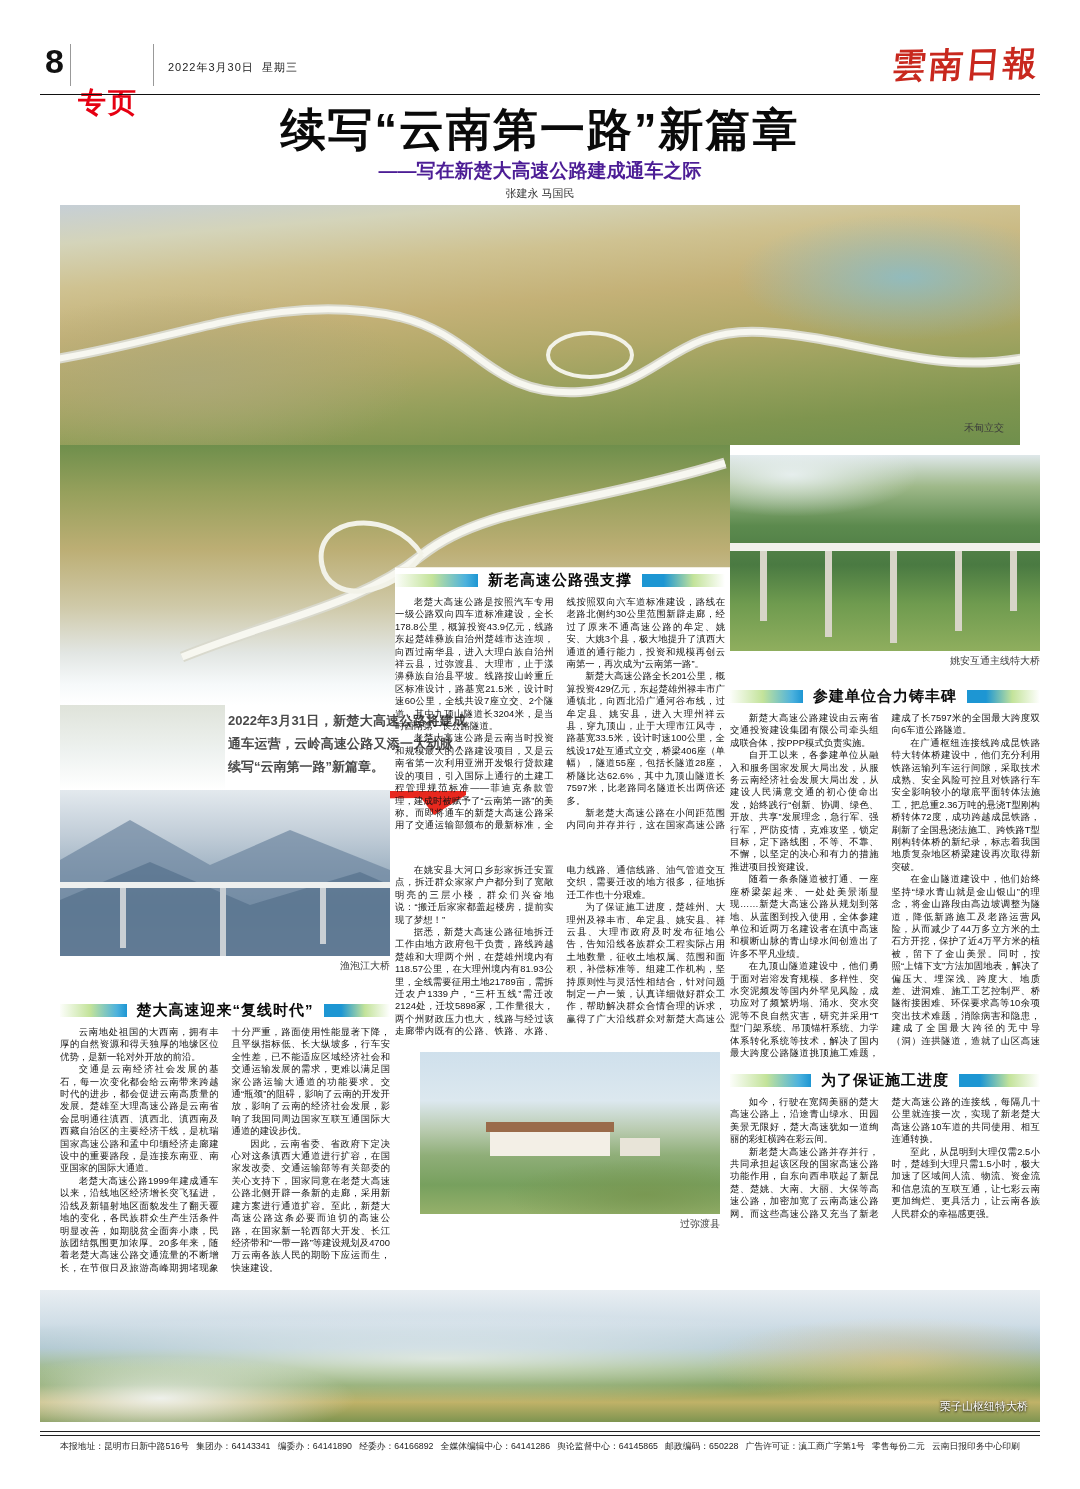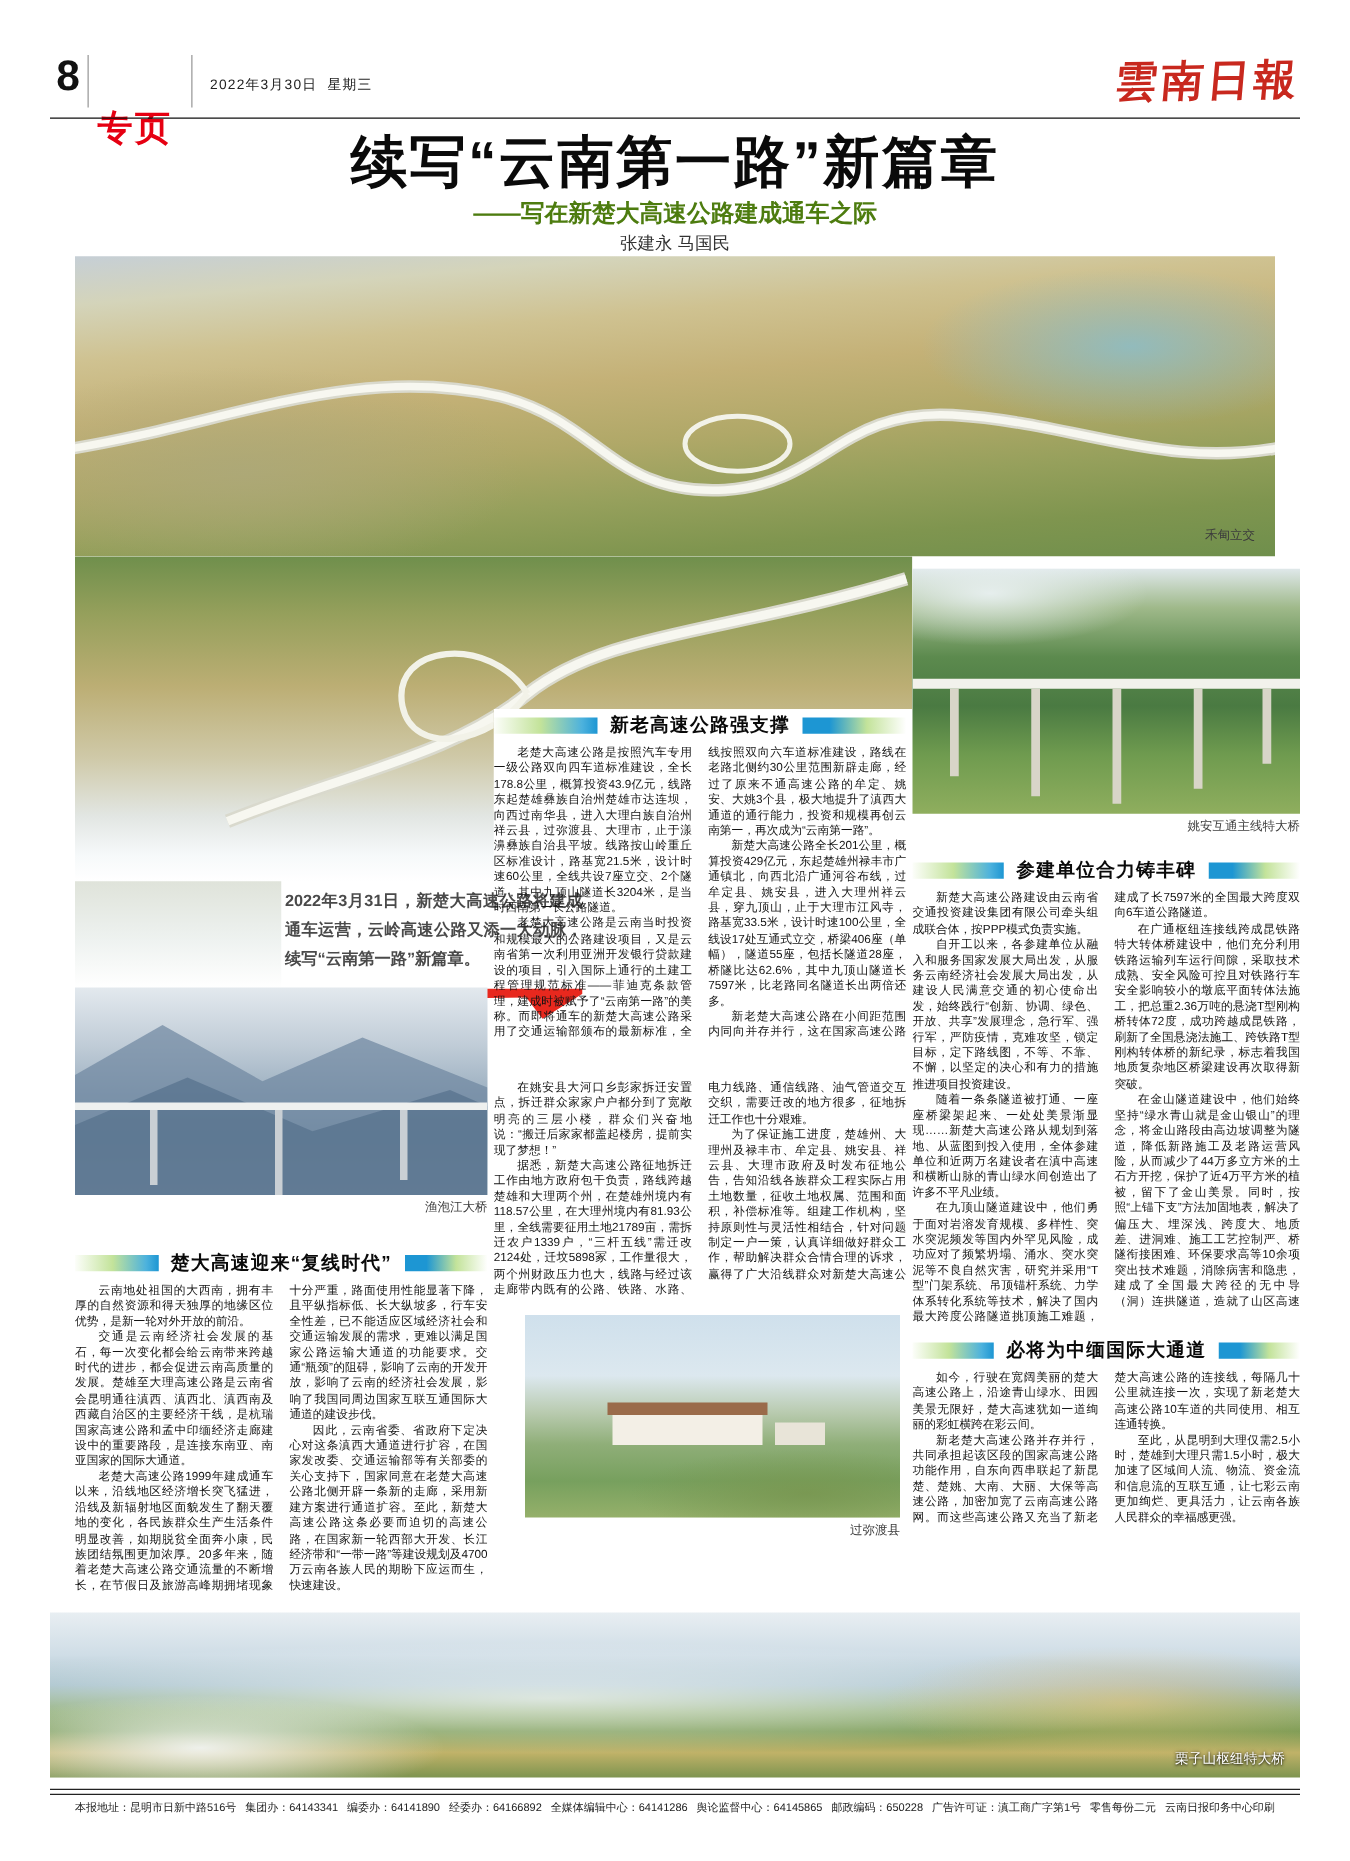--- a/index.html
+++ b/index.html
@@ -11,22 +11,22 @@
   .vsep{position:absolute;top:2px;width:1px;height:42px;background:#999;}
   .seclabel{position:absolute;left:38px;top:2px;font-size:28px;font-weight:900;color:#e60012;letter-spacing:2px;margin-top:40px;}
   .dateline{position:absolute;left:128px;top:18px;font-size:11px;color:#222;letter-spacing:1px;}
   .masthead{position:absolute;right:0;top:0;font-family:"Liberation Serif","DejaVu Serif",serif;
             font-weight:bold;color:#c8281e;font-size:34px;letter-spacing:3px;transform:skewX(-6deg) rotate(-1deg);}
   .header-rule{position:absolute;left:40px;top:94px;width:1000px;height:0;border-top:1.5px solid #111;}
   
   .title{position:absolute;left:40px;top:100px;width:1000px;text-align:center;
          font-size:45px;font-weight:900;letter-spacing:2px;color:#0a0a0a;}
   .subtitle{position:absolute;left:40px;top:158px;width:1000px;text-align:center;
-            font-size:19px;font-weight:bold;color:#4d7c0f;}
-  .byline{position:absolute;left:40px;top:186px;width:1000px;text-align:center;font-size:14px;color:#333;}
+            font-size:19px;font-weight:bold;color:#4c1d95;}
+  .byline{position:absolute;left:40px;top:186px;width:1000px;text-align:center;font-size:11px;color:#333;}
   
   .photo{position:relative;overflow:hidden;}
   .photo-top{position:absolute;left:60px;top:205px;width:960px;height:240px;
     background:
       radial-gradient(ellipse 240px 90px at 88% 30%, rgba(138,189,201,.85) 0%, rgba(138,189,201,0) 70%),
       radial-gradient(ellipse 320px 120px at 14% 72%, rgba(172,168,122,.8) 0%, rgba(172,168,122,0) 70%),
       linear-gradient(175deg,#c6cfd6 0%,#d4d4ba 12%,#cfc291 26%,#c4b177 42%,#b0a868 58%,#96a05c 72%,#7f954f 86%,#6f8f4c 100%);}
   .photo-top .caption-overlay{position:absolute;right:16px;bottom:10px;font-size:10px;color:#3c3c3c;}
   .photo-midleft{position:absolute;left:60px;top:445px;width:670px;height:260px;
     clip-path:polygon(0 0,100% 0,100% 47%,50% 47%,50% 100%,0 100%);
@@ -173,21 +173,21 @@
     <p>自开工以来，各参建单位从融入和服务国家发展大局出发，从服务云南经济社会发展大局出发，从建设人民满意交通的初心使命出发，始终践行“创新、协调、绿色、开放、共享”发展理念，急行军、强行军，严防疫情，克难攻坚，锁定目标，定下路线图，不等、不靠、不懈，以坚定的决心和有力的措施推进项目投资建设。</p>
     <p>随着一条条隧道被打通、一座座桥梁架起来、一处处美景渐显现……新楚大高速公路从规划到落地、从蓝图到投入使用，全体参建单位和近两万名建设者在滇中高速和横断山脉的青山绿水间创造出了许多不平凡业绩。</p>
     <p>在九顶山隧道建设中，他们勇于面对岩溶发育规模、多样性、突水突泥频发等国内外罕见风险，成功应对了频繁坍塌、涌水、突水突泥等不良自然灾害，研究并采用“T型”门架系统、吊顶锚杆系统、力学体系转化系统等技术，解决了国内最大跨度公路隧道挑顶施工难题，建成了长7597米的全国最大跨度双向6车道公路隧道。</p>
     <p>在广通枢纽连接线跨成昆铁路特大转体桥建设中，他们充分利用铁路运输列车运行间隙，采取技术成熟、安全风险可控且对铁路行车安全影响较小的墩底平面转体法施工，把总重2.36万吨的悬浇T型刚构桥转体72度，成功跨越成昆铁路，刷新了全国悬浇法施工、跨铁路T型刚构转体桥的新纪录，标志着我国地质复杂地区桥梁建设再次取得新突破。</p>
     <p>在金山隧道建设中，他们始终坚持“绿水青山就是金山银山”的理念，将金山路段由高边坡调整为隧道，降低新路施工及老路运营风险，从而减少了44万多立方米的土石方开挖，保护了近4万平方米的植被，留下了金山美景。同时，按照“上锚下支”方法加固地表，解决了偏压大、埋深浅、跨度大、地质差、进洞难、施工工艺控制严、桥隧衔接困难、环保要求高等10余项突出技术难题，消除病害和隐患，建成了全国最大跨径的无中导（洞）连拱隧道，造就了山区高速公路局限地质环境下建设连拱隧道的经典案例。</p>
 
   </div>
 
   <div class="sect-head" style="left:730px;top:1070px;width:310px;">
     <span class="hb hb-l"></span>
-    <span class="sect-title">必将为中缅国际大通道</span>
+    <span class="sect-title">为了保证施工进度</span>
     <span class="hb hb-r"></span>
   </div>
   <div class="sect-body" style="left:730px;top:1096px;width:310px;height:190px;">
     <p>如今，行驶在宽阔美丽的楚大高速公路上，沿途青山绿水、田园美景无限好，楚大高速犹如一道绚丽的彩虹横跨在彩云间。</p>
     <p>新老楚大高速公路并存并行，共同承担起该区段的国家高速公路功能作用，自东向西串联起了新昆楚、楚姚、大南、大丽、大保等高速公路，加密加宽了云南高速公路网。而这些高速公路又充当了新老楚大高速公路的连接线，每隔几十公里就连接一次，实现了新老楚大高速公路10车道的共同使用、相互连通转换。</p>
     <p>至此，从昆明到大理仅需2.5小时，楚雄到大理只需1.5小时，极大加速了区域间人流、物流、资金流和信息流的互联互通，让七彩云南更加绚烂、更具活力，让云南各族人民群众的幸福感更强。</p>
   </div>
 
   <div class="photo-wrap" style="left:60px;top:790px;width:330px;">
     <div class="photo photo-yupao">

